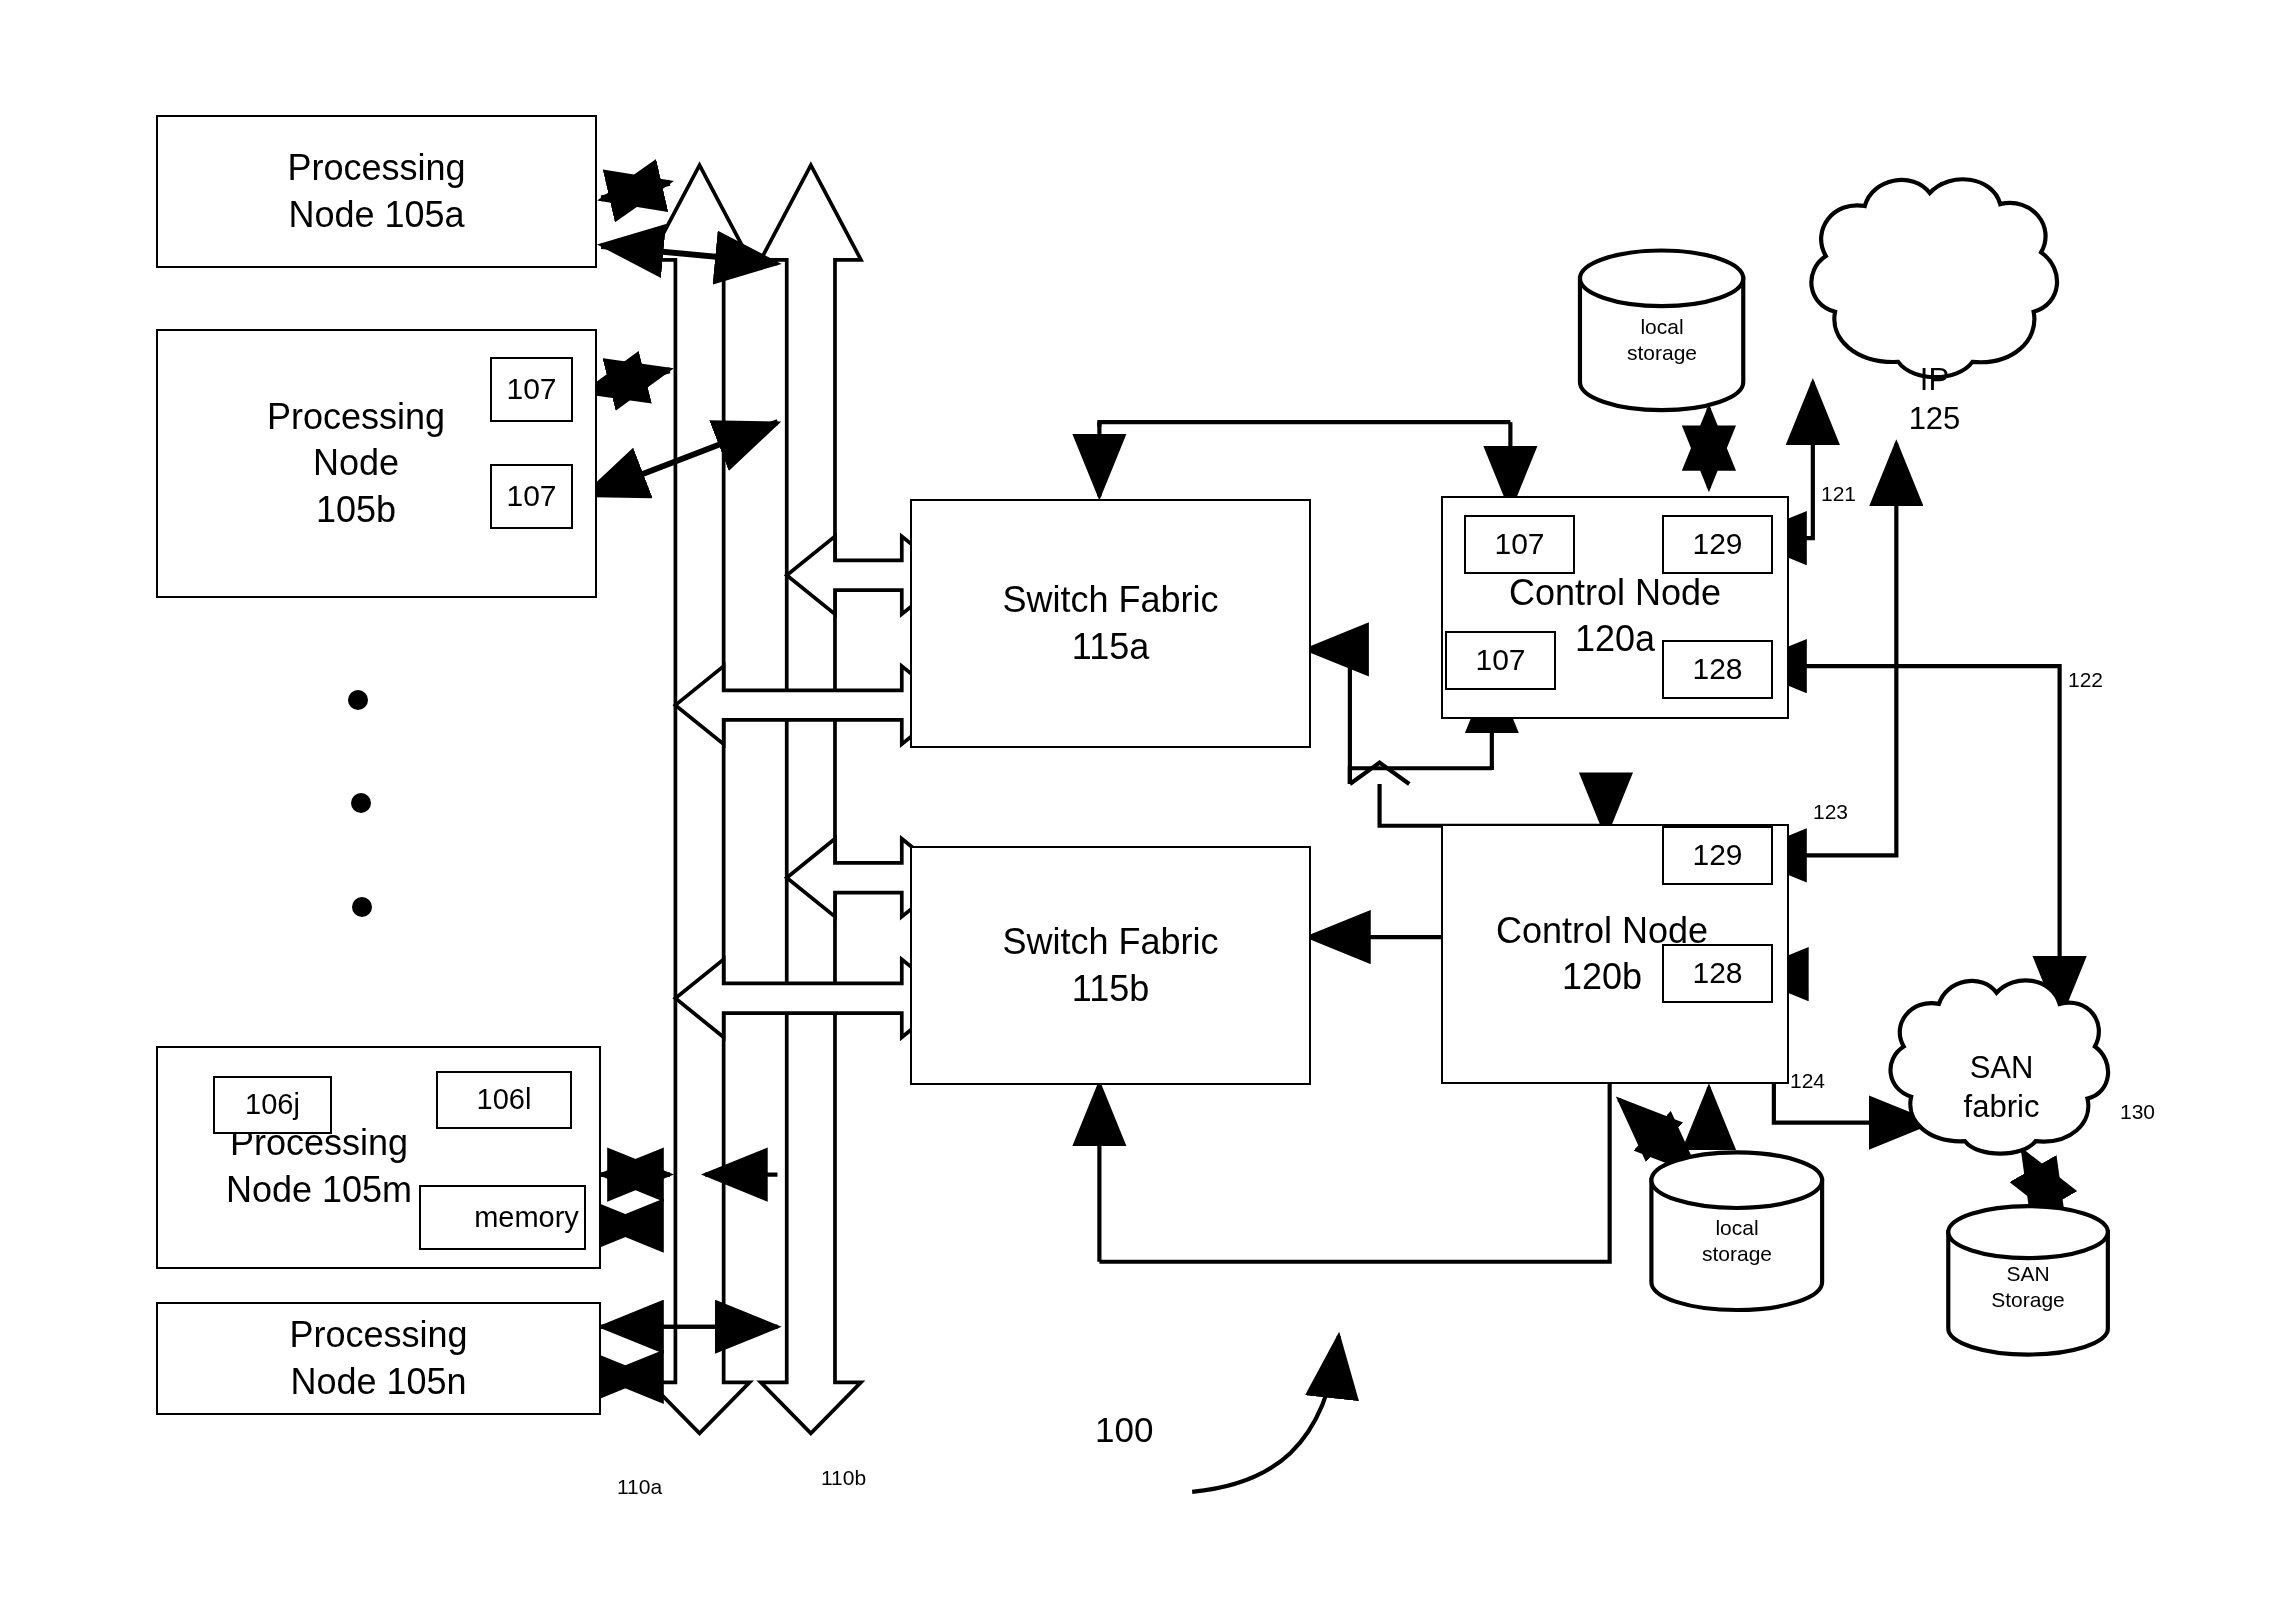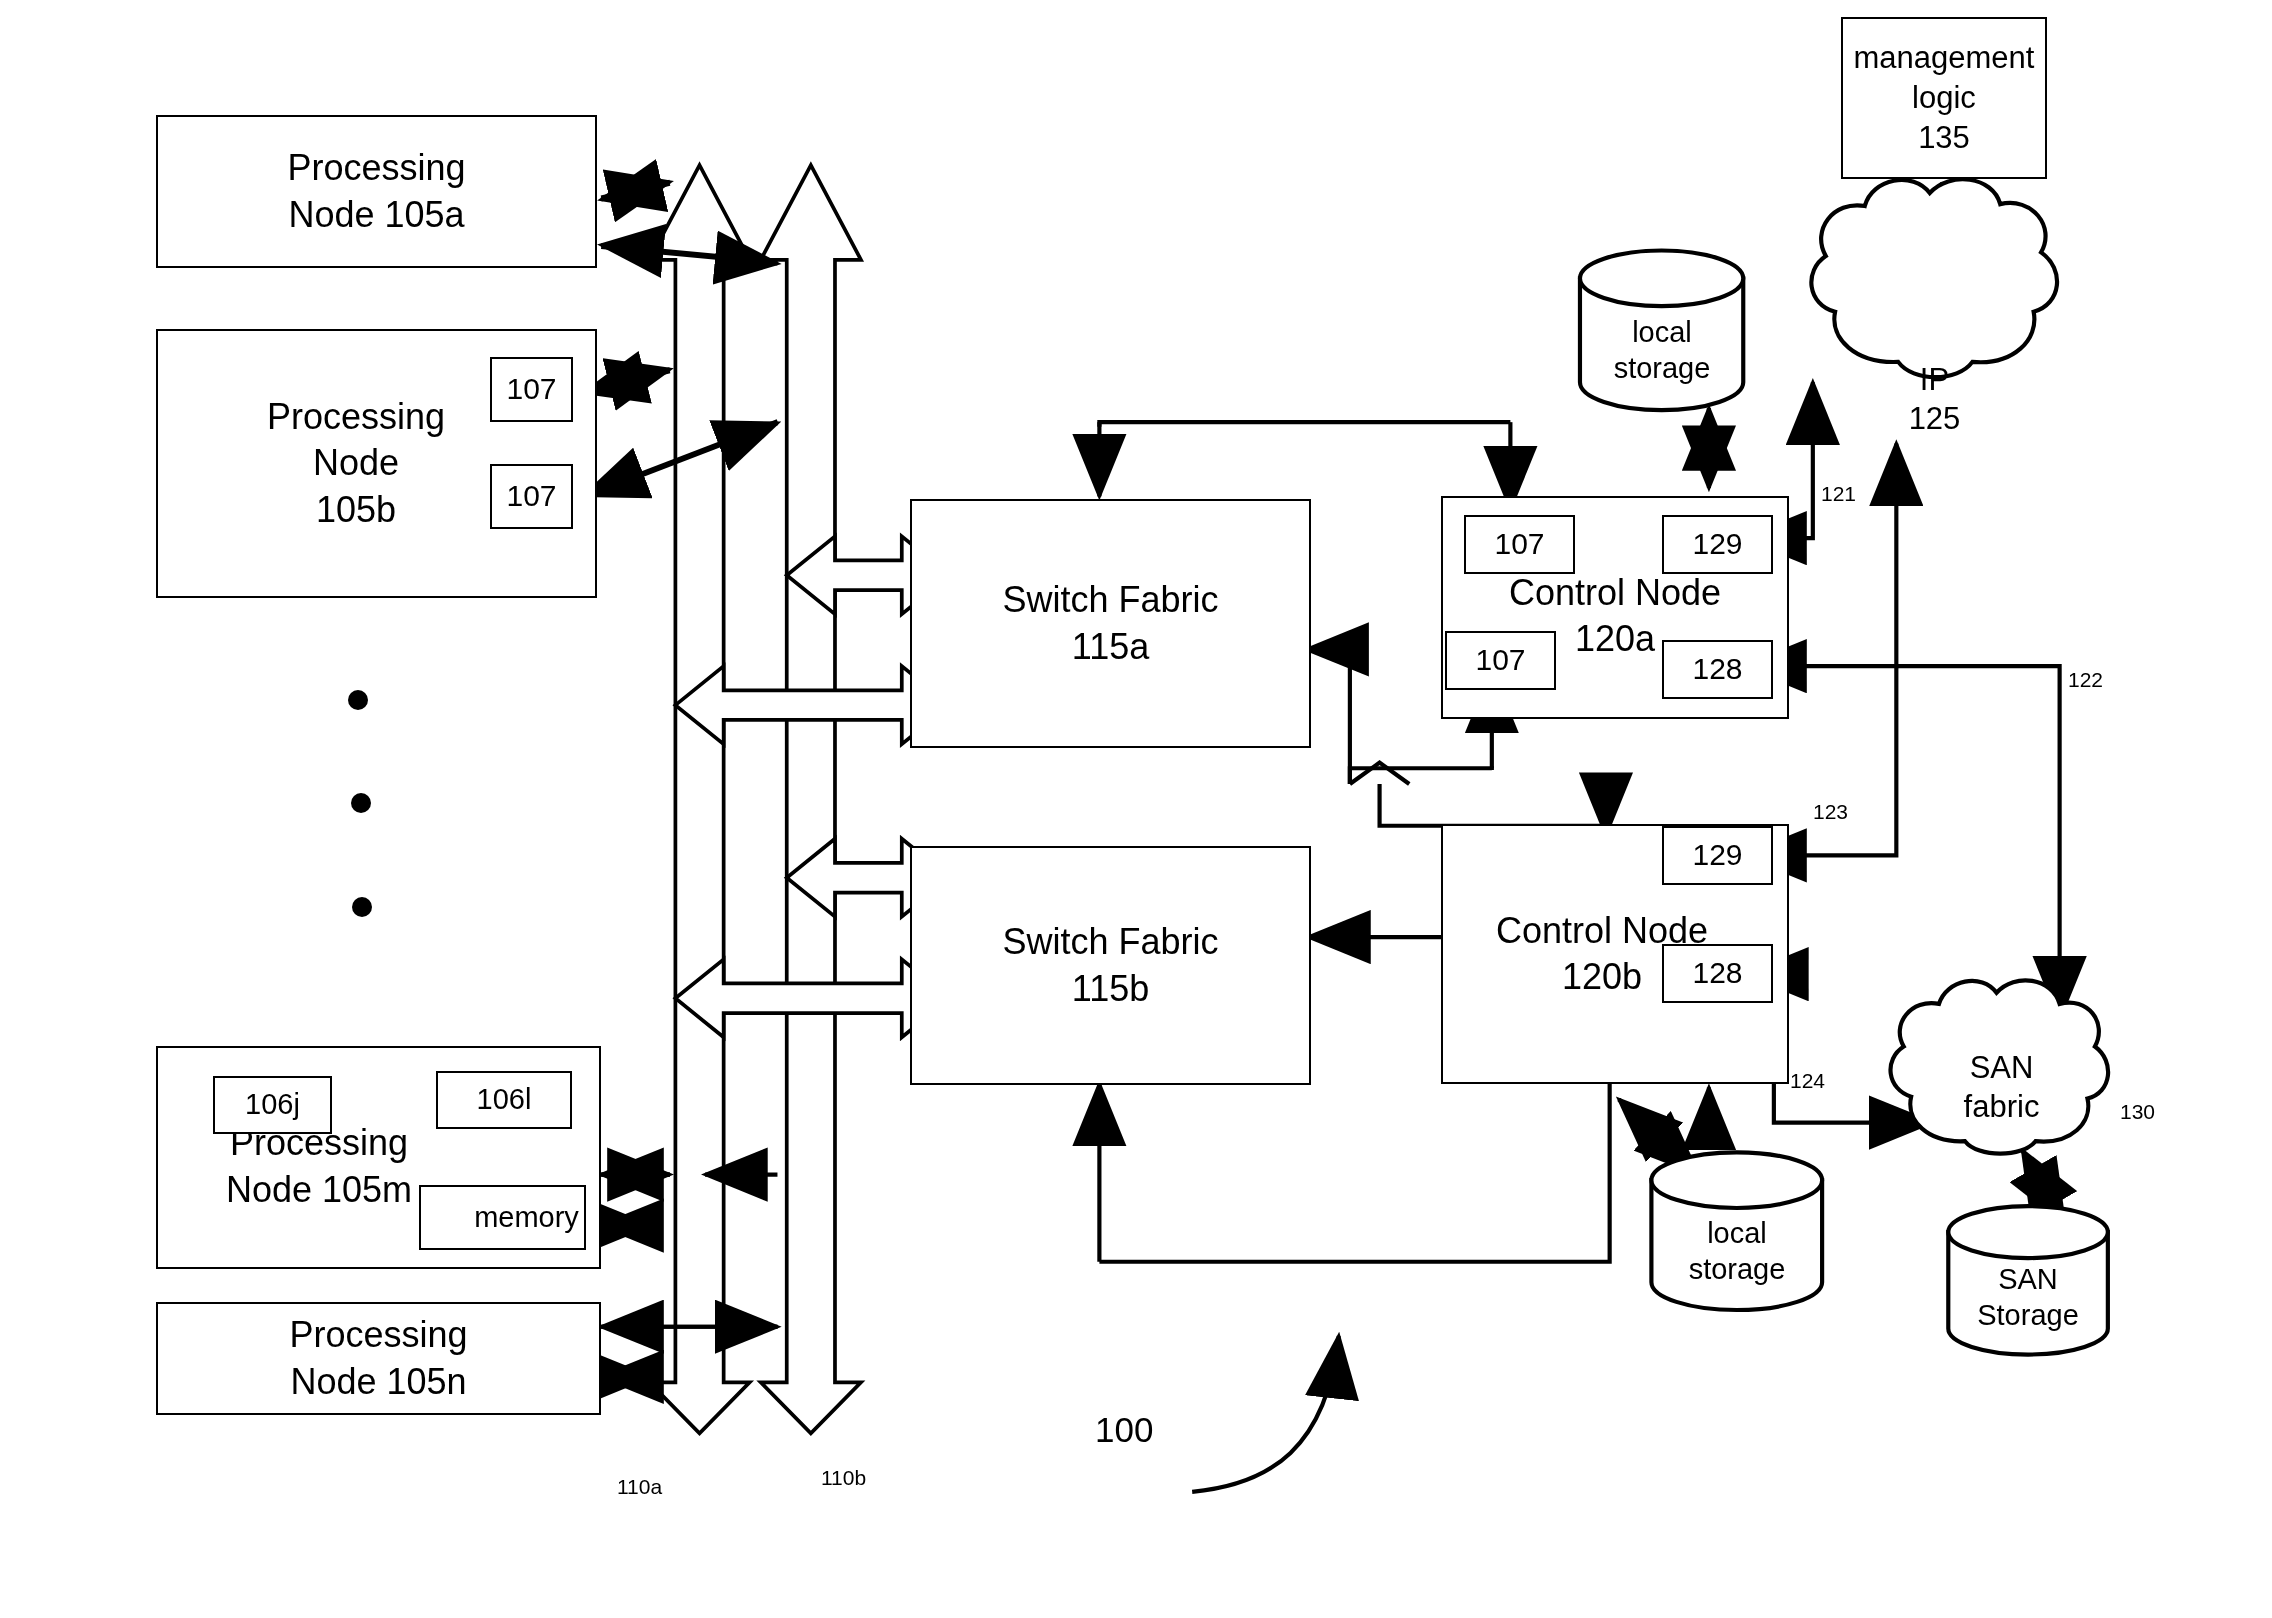--- a/index.html
+++ b/index.html
@@ -46,21 +46,21 @@
   .tinybox { font-size: 29px; border-width: 2.8px; }
   .reflabel {
     position: absolute;
     font-size: 21px;
     z-index: 6;
     white-space: nowrap;
   }
   .cyl-label {
     position: absolute;
     z-index: 6;
-    font-size: 29px;
+    font-size: 21px;
     text-align: center;
     line-height: 1.25;
     white-space: pre-line;
     width: 186px;
   }
   .cloud-label {
     position: absolute;
     z-index: 6;
     font-size: 31px;
     text-align: center;
@@ -279,23 +279,20 @@
   <div class="box smallbox" style="left:1445px; top:631px; width:111px; height:59px;">107</div>
   <div class="box smallbox" style="left:1662px; top:640px; width:111px; height:59px;">128</div>
 
   <div class="box bigbox" style="left:1441px; top:824px; width:348px; height:260px; align-items:center; padding-right:26px;">
     <span>Control Node
 120b</span>
   </div>
   <div class="box smallbox" style="left:1662px; top:826px; width:111px; height:59px;">129</div>
   <div class="box smallbox" style="left:1662px; top:944px; width:111px; height:59px;">128</div>
 
-  <div class="box bigbox" style="left:1841px; top:16.7px; width:206px; height:162px; font-size:31px;">management
-logic
-135</div>
 
   <svg class="layer" viewBox="0 0 2450 1745" style="z-index:3;">
 
     <g fill="#ffffff" stroke="#000000" stroke-width="4.5">
       <path d="M1703,300 L1703,412 A88,30 0 0 0 1879,412 L1879,300 Z"></path>
       <ellipse cx="1791" cy="300" rx="88" ry="30"></ellipse>
     </g>
 
     <g fill="#ffffff" stroke="#000000" stroke-width="4.5">
       <path d="M1780,1272 L1780,1382 A92,30 0 0 0 1964,1382 L1964,1272 Z"></path>

